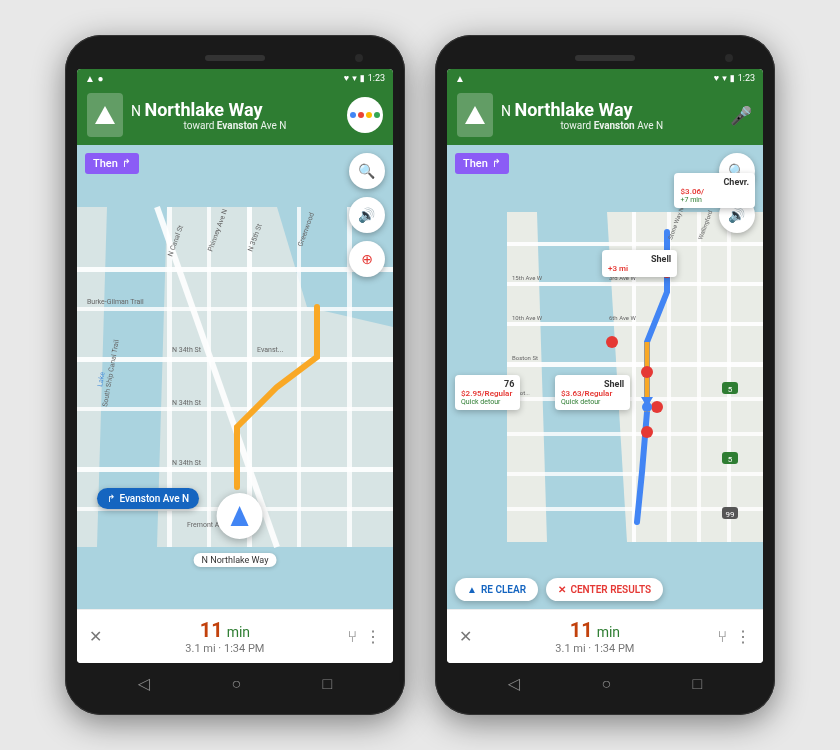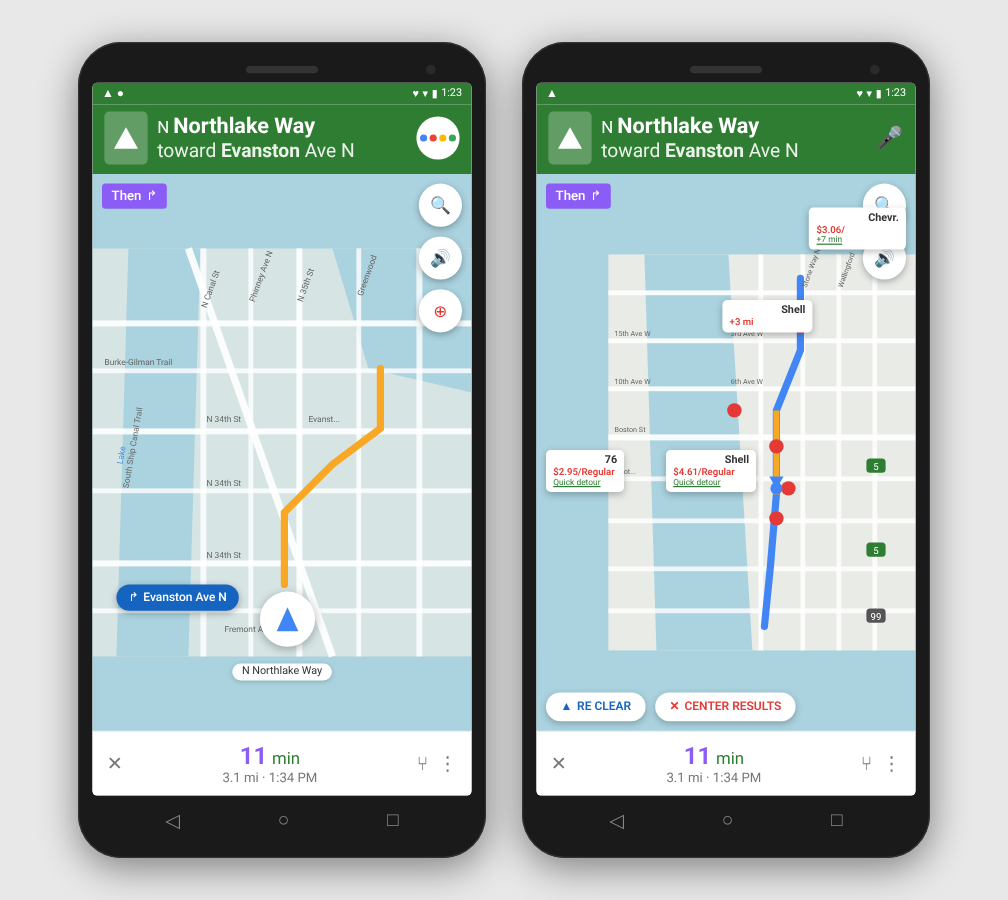--- a/index.html
+++ b/index.html
@@ -106,22 +106,23 @@
       font-size: 14px;
       font-weight: 400;
       line-height: 1.2;
     }
     .nav-street strong {
       font-size: 18px;
       font-weight: 700;
       text-align: center;
     }
     .nav-toward {
-      font-size: 16px;
+      font-size: 10px;
       opacity: 0.9;
+      text-align: center;
     }
     .nav-toward strong {
       font-weight: 700;
     }
     .google-dots {
       width: 36px;
       height: 36px;
       border-radius: 50%;
       background: white;
       display: flex;
@@ -280,21 +281,21 @@
       display: flex;
       align-items: center;
       gap: 8px;
       border-top: 1px solid #eee;
     }
     .bottom-time {
       flex: 1;
       text-align: center;
     }
     .bottom-time .mins {
-      color: #8b5cf6;
+      color: #c2410c;
       font-size: 20px;
       font-weight: 700;
     }
     .bottom-time .mins-unit {
       color: #2e7d32;
       font-size: 14px;
       font-weight: 400;
     }
     .bottom-time .details {
       color: #777;
@@ -353,21 +354,21 @@
       background: white;
       border-radius: 4px;
       padding: 4px 6px;
       font-size: 8px;
       box-shadow: 0 2px 6px rgba(0,0,0,0.25);
       z-index: 10;
       min-width: 60px;
     }
     .gas-card .brand { font-weight: 700; font-size: 9px; color: #333; padding-left: 43px; }
     .gas-card .price { color: #e53935; font-weight: 600; }
-    .gas-card .detour { color: #2e7d32; font-size: 7px; text-decoration: underline; }
+    .gas-card .detour { color: #2e7d32; font-size: 7px; }
   </style>
 </head>
 <body>
 
 <div class="phone">
   <div class="phone-top-bar">
     <div class="phone-speaker"></div>
     <div class="phone-camera"></div>
   </div>
 
@@ -633,21 +634,21 @@
       
       <div class="gas-card" style="top:230px; left:8px;">
         <div class="brand">76</div>
         <div class="price">$2.95/Regular</div>
         <div class="detour">Quick detour</div>
       </div>
 
       
       <div class="gas-card" style="top:230px; left:108px;">
         <div class="brand">Shell</div>
-        <div class="price">$4.61/Regular</div>
+        <div class="price">$3.63/Regular</div>
         <div class="detour">Quick detour</div>
       </div>
 
       
       <div class="map-bottom-btns">
         <div class="map-btn">
           <span>▲</span>
           <span>RE CLEAR</span>
         </div>
         <div class="map-btn red">

